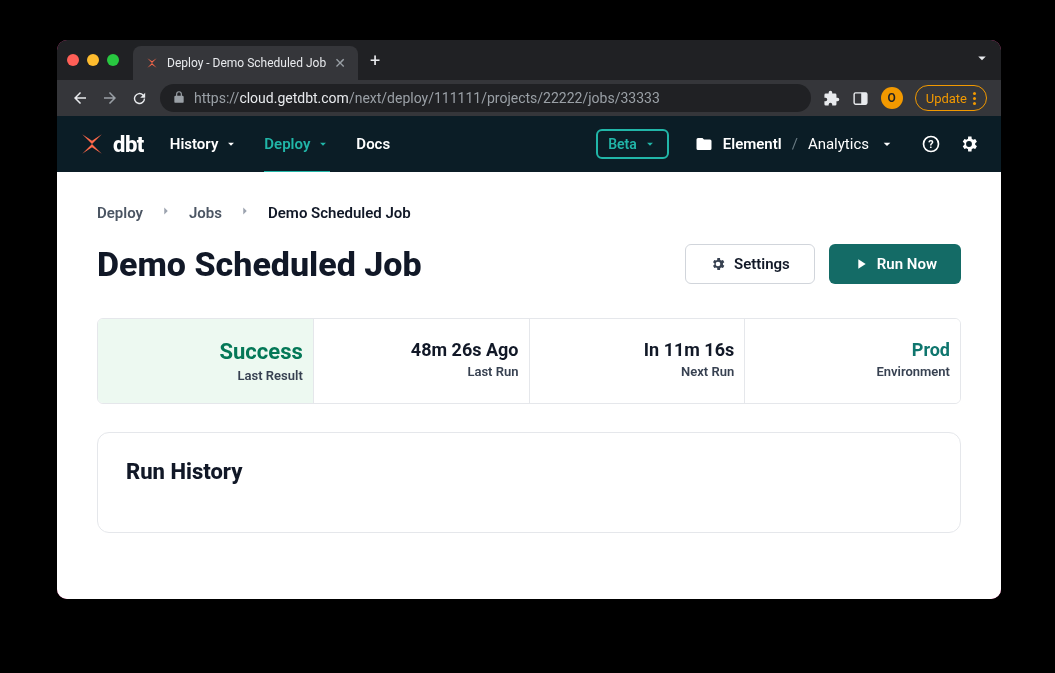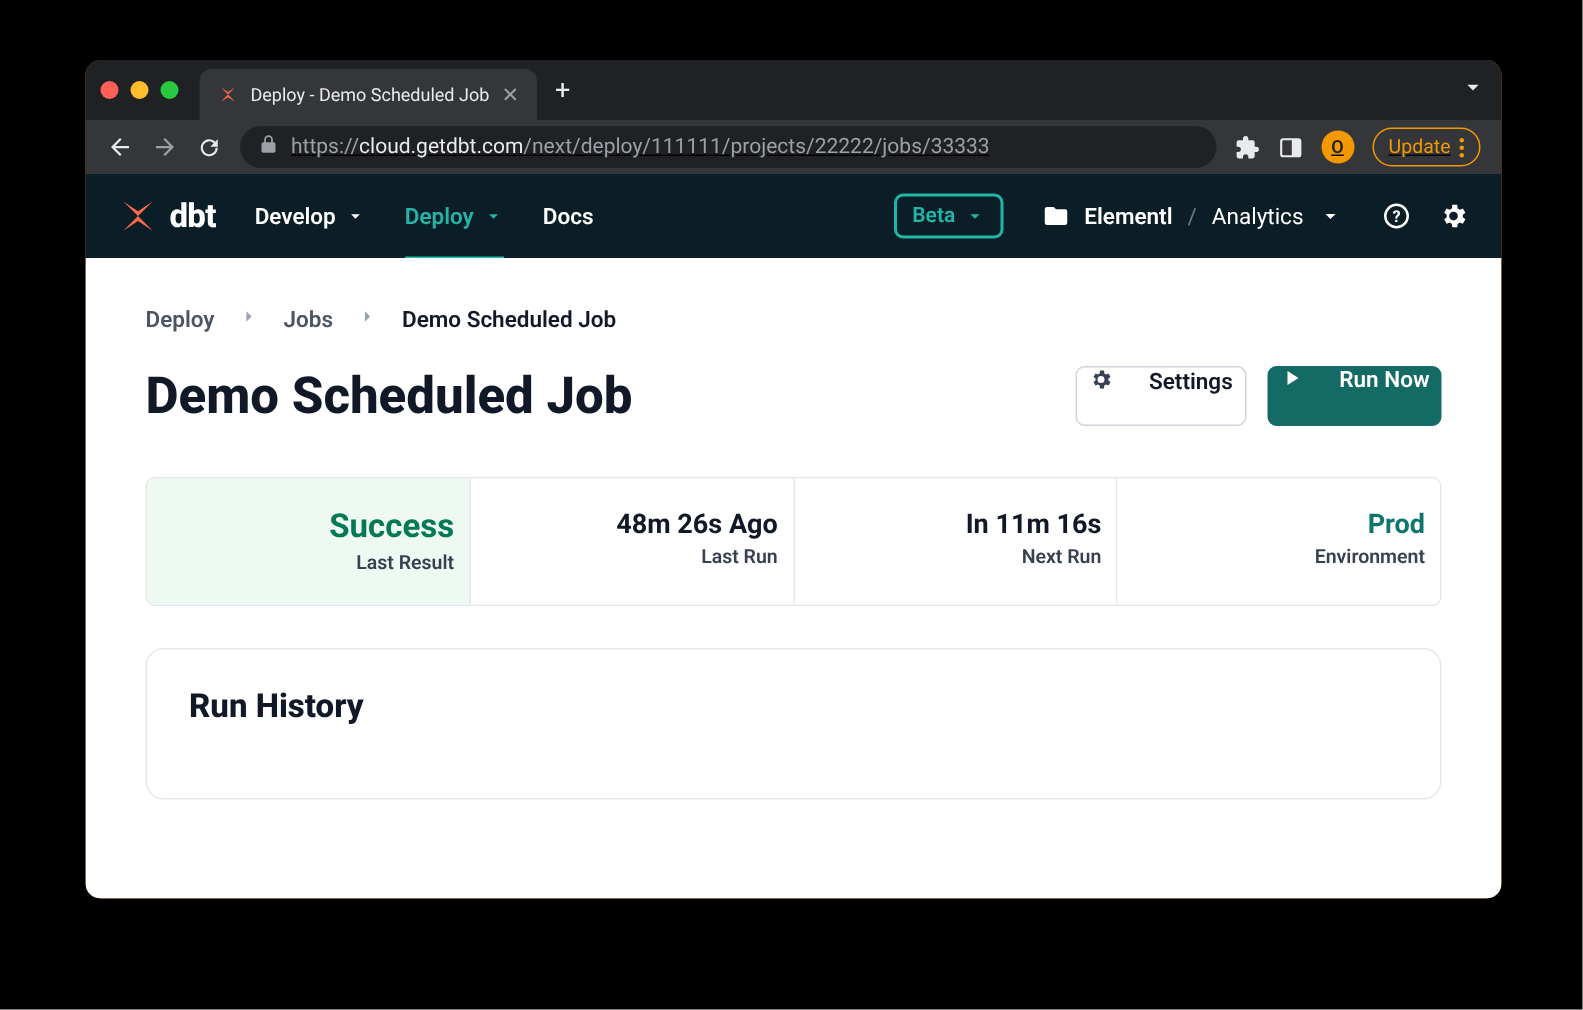--- a/index.html
+++ b/index.html
@@ -1,30 +1,30 @@
 <!DOCTYPE html>
 <html><head>
 <meta charset="utf-8">
 <style>
 * { margin:0; padding:0; box-sizing:border-box; font-family:-apple-system,BlinkMacSystemFont,"Segoe UI",Roboto,sans-serif; }
 body { background:#000; width:1055px; height:673px; overflow:hidden; }
-.browser-window { position:absolute; left:57px; top:40px; width:944px; height:559px; background:#a16207; border-radius:10px; overflow:hidden; box-shadow:0 10px 40px rgba(0,0,0,0.5); }
+.browser-window { position:absolute; left:57px; top:40px; width:944px; height:559px; background:#ec4899; border-radius:10px; overflow:hidden; box-shadow:0 10px 40px rgba(0,0,0,0.5); }
 
 .tab-bar { background:#202124; height:40px; display:flex; align-items:center; padding:0 10px; }
 .traffic { display:flex; gap:8px; margin-right:14px; }
 .dot { width:12px; height:12px; border-radius:50%; }
 .dot.red{background:#ff5f57}.dot.yellow{background:#febc2e}.dot.green{background:#28c840}
 .tab { background:#35363a; height:34px; border-radius:8px 8px 0 0; display:flex; align-items:center; padding:0 12px; gap:8px; color:#e8eaed; font-size:12px; margin-top:6px; min-width:225px; }
 .tab-favicon svg{display:block}
 .tab-title { flex:1; white-space:nowrap; overflow:hidden; text-overflow:ellipsis; }
 .tab-close { color:#9aa0a6; font-size:14px; cursor:pointer; }
 .newtab { color:#e8eaed; font-size:18px; margin-left:12px; cursor:pointer; }
 .tabbar-chevron { margin-left:auto; color:#e8eaed; cursor:pointer; }
 
-.addr-bar { background:#35363a; height:36px; display:flex; align-items:center; gap:12px; padding:0 14px;text-decoration:underline; }
+.addr-bar { background:#35363a; height:36px; display:flex; align-items:center; gap:12px; padding:0 14px; }
 .nav-icon { color:#9aa0a6; cursor:pointer; display:flex; }
 .nav-icon.enabled{color:#e8eaed}
 .urlbox { flex:1; background:#202124; border-radius:18px; height:28px; display:flex; align-items:center; padding:0 12px; font-size:14px; gap:8px; }
 .url-host{color:#e8eaed}
 .url-path{color:#9aa0a6}
 .ext-icon{color:#e8eaed; cursor:pointer; display:flex}
 .avatar-circle{width:22px;height:22px;border-radius:50%;background:#f29900;color:#202124;font-size:12px;font-weight:600;display:flex;align-items:center;justify-content:center}
 .update-btn{border:1px solid #f29900;border-radius:14px;height:26px;display:flex;align-items:center;gap:6px;padding:0 10px;color:#f29900;font-size:13px;cursor:pointer}
 .update-dots{display:flex;flex-direction:column;gap:2px}.update-dots span{width:3px;height:3px;border-radius:50%;background:#f29900}
 
@@ -44,21 +44,21 @@
 .content::-webkit-scrollbar{width:10px}.content::-webkit-scrollbar-thumb{background:#c1c7cd;border-radius:5px}
 
 .breadcrumb { display:flex; align-items:center; gap:16px; padding:32px 0 0; color:#4b5563; font-size:15px; font-weight:600; }
 .bc-link{cursor:pointer}
 .bc-chev{color:#9ca3af}
 .bc-current{color:#111827}
 
 .page-header { display:flex; align-items:center; justify-content:space-between; margin-top:22px; }
 .page-title { font-size:34px; font-weight:800; color:#111827; }
 .header-actions { display:flex; gap:14px; }
-.btn { height:40px; border-radius:6px; display:flex; align-items:flex-start; gap:24px; padding:0 8px; font-size:15px; font-weight:600; cursor:pointer; }
+.btn { height:40px; border-radius:6px; display:flex; align-items:center; gap:8px; padding:0 24px; font-size:15px; font-weight:600; cursor:pointer; }
 .btn-secondary{background:#fff;border:1px solid #d1d5db;color:#111827}
 .btn-primary{background:#146b66;color:#fff;border:none}
 
 .stat-row { display:flex; margin-top:34px; border-radius:6px; overflow:hidden; border:1px solid #e5e7eb; }
 .stat-card { flex:1; padding:20px 10px; text-align:right; background:#fff; border-right:1px solid #e5e7eb; }
 .stat-card:last-child{border-right:none}
 .stat-card.success{background:#edf9f1}
 .stat-value{font-size:18px;font-weight:700;color:#111827;margin-bottom:4px}
 .stat-value.green{color:#047857; font-size:22px}
 .stat-value.teal{color:#0f766e; font-size:18px}
@@ -148,21 +148,21 @@
   </div>
 
   <div class="app-nav">
     <div class="dbt-logo">
       <svg width="26" height="26" viewBox="0 0 24 24">
           <path fill="#ff694a" d="M3 3l9 6 9-6-9 9 9 9-9-6-9 6 9-9z"></path>
         </svg>
       <span>dbt</span>
     </div>
     <div class="nav-item">
-      <span>Develop</span>
+      <span>History</span>
       <span class="nav-chev">
           <svg width="14" height="14" viewBox="0 0 24 24">
             <path fill="currentColor" d="M7 10l5 5 5-5z"></path>
           </svg>
         </span>
     </div>
     <div class="nav-item active">
       <span>Deploy</span>
       <span class="nav-chev">
           <svg width="14" height="14" viewBox="0 0 24 24">

